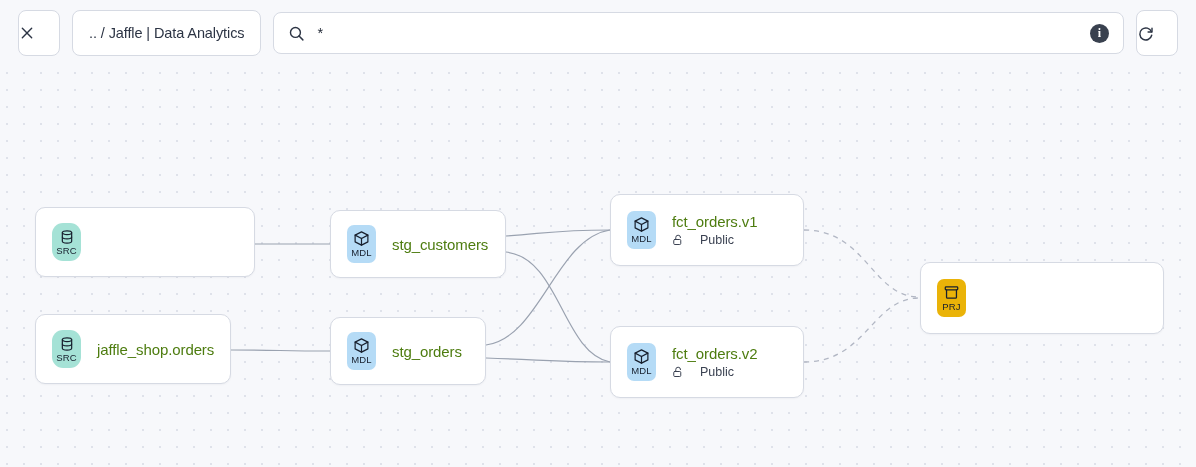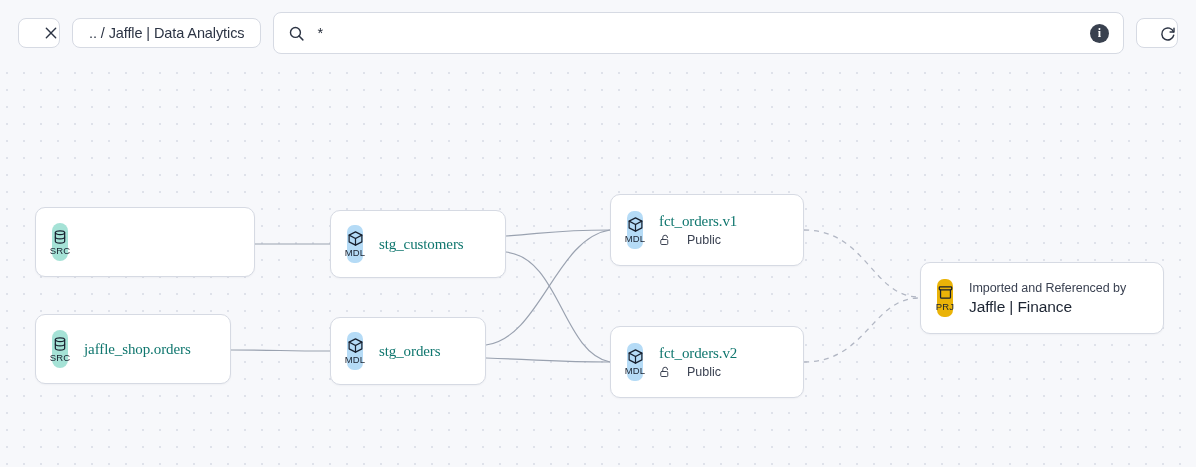--- a/index.html
+++ b/index.html
@@ -44,24 +44,24 @@
     align-items: center;
     padding: 0 18px;
     gap: 12px;
     z-index: 40;
   }
 
   .tb-btn {
     background: #ffffff;
     border: 1px solid #d6dae3;
     border-radius: 8px;
-    height: 30px;
-    display: flex;
-    align-items: center;
-    justify-content: flex-end;
+    height: 46px;
+    display: flex;
+    align-items: center;
+    justify-content: flex-start;
     cursor: pointer;
     color: #2c3444;
     flex: none;
   }
   .tb-btn.square { width: 42px; }
 
   .breadcrumb {
     padding: 0 16px;
     font-size: 14.5px;
     color: #2c3444;
@@ -128,21 +128,21 @@
     display: flex;
     align-items: center;
     padding: 0 16px;
     gap: 16px;
     z-index: 20;
     cursor: pointer;
     box-shadow: 0 1px 2px rgba(20,28,48,0.04);
   }
 
   .badge {
-    width: 16px;
+    width: 29px;
     height: 38px;
     border-radius: 7px;
     display: flex;
     flex-direction: column;
     align-items: center;
     justify-content: center;
     gap: 1px;
     flex: none;
   }
   .badge-label {
@@ -152,24 +152,23 @@
     line-height: 1;
     font-family: "Liberation Sans", sans-serif;
   }
   .badge.src { background: #a5e2d6; border-radius: 11px; }
   .badge.mdl { background: #b5dbf6; }
   .badge.prj { background: #eab308; }
 
   .node-body { display: flex; flex-direction: column; gap: 3px; min-width: 0; }
   .node-title {
     font-size: 15px;
-    color: #0f766e;
+    color: #4d7c0f;
     white-space: nowrap;
     letter-spacing: -0.1px;
-    font-family: Liberation Serif, serif;
   }
   .node-sub {
     display: flex;
     align-items: center;
     gap: 16px;
     font-size: 12.5px;
     color: #3b4252;
   }
   .node-kicker {
     font-size: 12.5px;
@@ -326,24 +325,20 @@
   <div class="node" style="left:920px; top:262px; width:244px; height:72px;">
     <div class="badge prj">
       <span>
         <svg class="icon-svg" width="17" height="17" viewBox="0 0 24 24" fill="none" stroke="#18202e" stroke-width="1.8" stroke-linecap="round" stroke-linejoin="round">
           <rect x="3.2" y="4.2" width="17.6" height="4" rx="1.2"></rect>
           <path d="M5 8.4v10.2c0 .8.6 1.4 1.4 1.4h11.2c.8 0 1.4-.6 1.4-1.4V8.4"></path>
         </svg>
       </span>
       <span class="badge-label">PRJ</span>
     </div>
-    <div class="node-body">
-      <div class="node-kicker">Imported and Referenced by</div>
-      <div class="node-name-lg">Jaffle | Finance</div>
-    </div>
   </div>
 
   <div class="toolbar">
 
     <div class="tb-btn square">
       <span>
         <svg class="icon-svg" width="16" height="16" viewBox="0 0 24 24" fill="none" stroke="#2c3444" stroke-width="2.1" stroke-linecap="round">
           <path d="M5 5 19 19M19 5 5 19"></path>
         </svg>
       </span>

